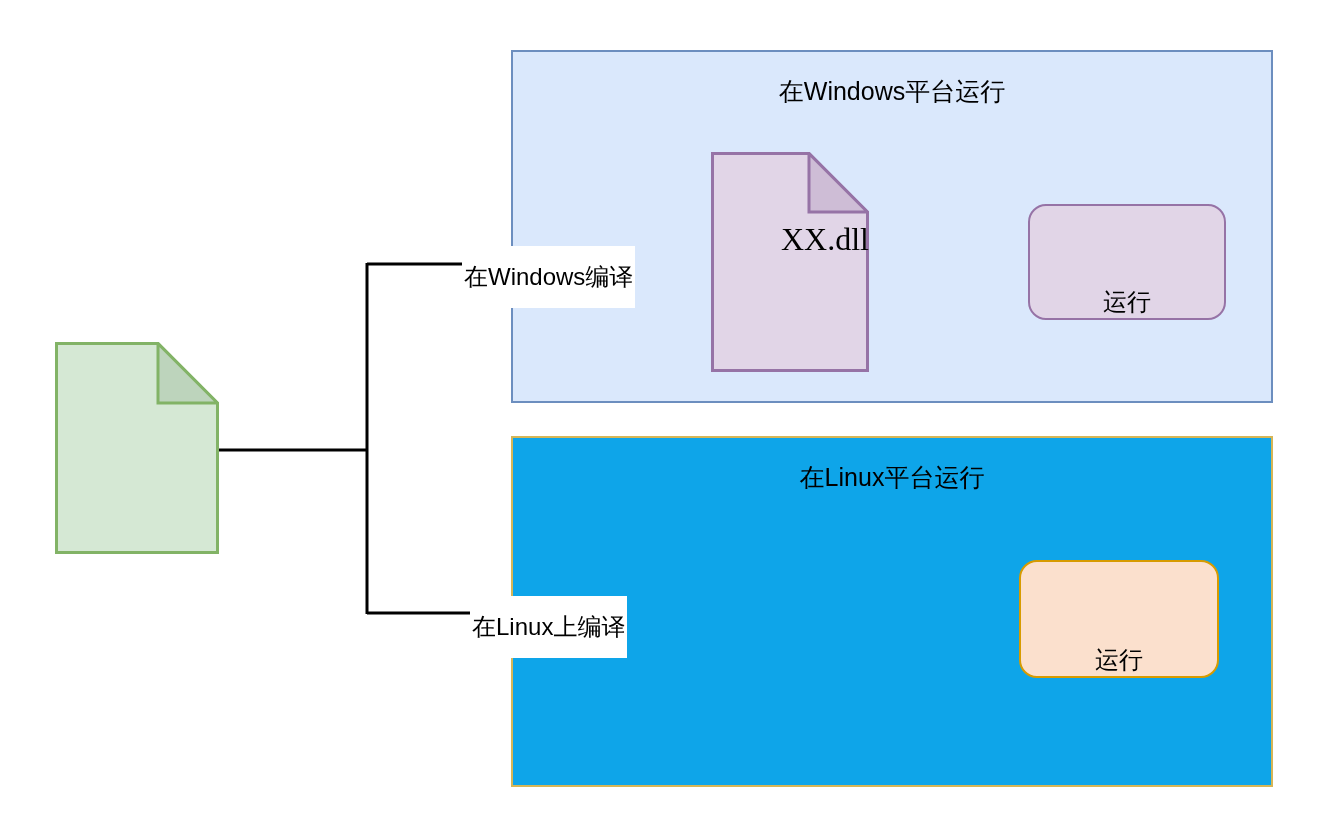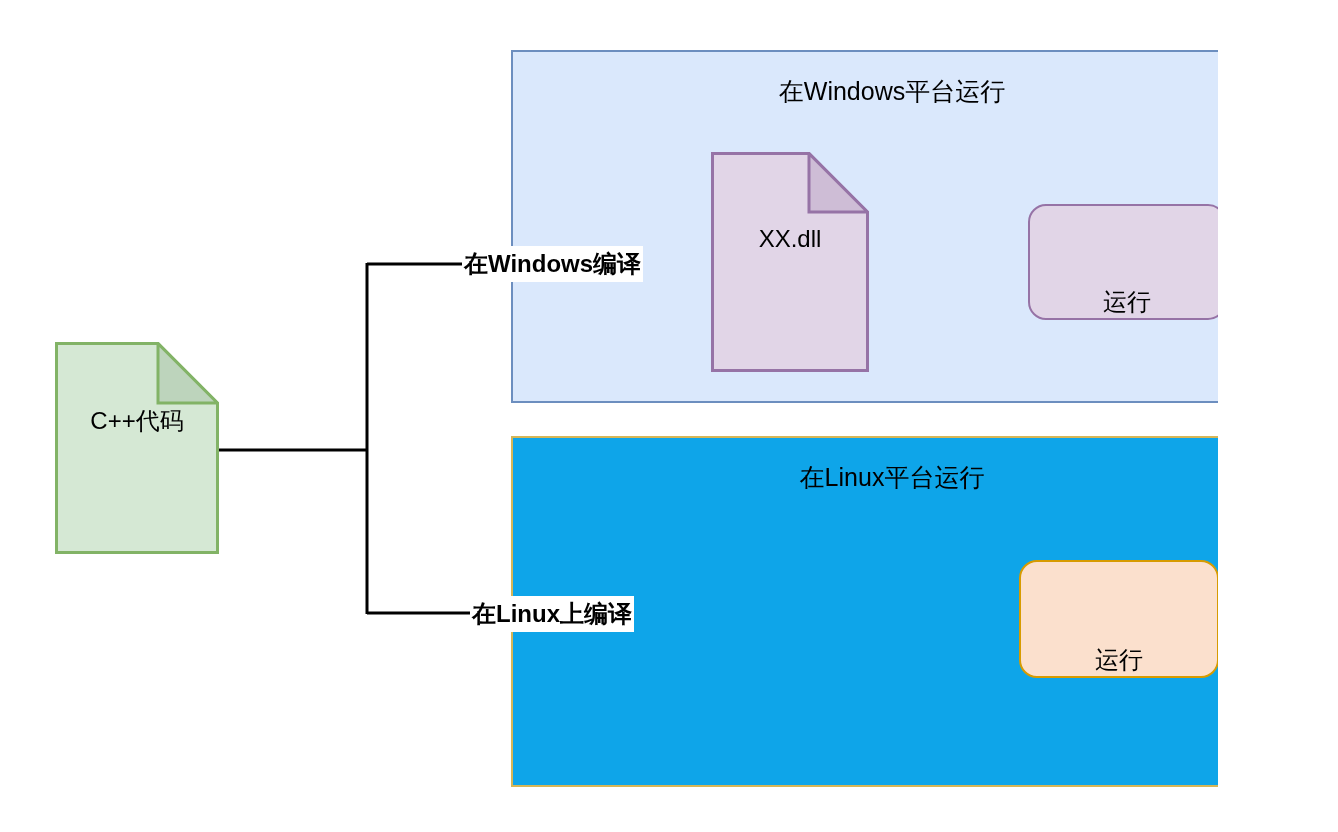--- a/index.html
+++ b/index.html
@@ -6,21 +6,21 @@
   html, body {
     margin: 0;
     padding: 0;
     background: #ffffff;
   }
   body {
     font-family: "Liberation Sans", "DejaVu Sans", sans-serif;
   }
   #diagram-canvas {
     position: relative;
-    width: 1218px;
+    width: 1338px;
     height: 832px;
     background: #ffffff;
     overflow: hidden;
   }
   #edge-layer {
     position: absolute;
     left: 0;
     top: 0;
     width: 1338px;
     height: 832px;
@@ -71,25 +71,26 @@
     position: absolute;
     left: 0;
     top: 0;
     width: 100%;
     height: 100%;
   }
   .doc-label {
     position: absolute;
     left: 0;
     right: 0;
-    text-align: center;
-    font-size: 24px;
+    text-align: right;
+    font-size: 32px;
     line-height: 30px;
     color: #000000;
     white-space: nowrap;
+    font-family: Liberation Serif, serif;
   }
 
   .doc-source {
     left: 55px;
     top: 342px;
     width: 164px;
     height: 212px;
   }
   .doc-source .doc-label {
     top: 64px;
@@ -146,22 +147,21 @@
   }
 
   
   .edge-label {
     position: absolute;
     background: #ffffff;
     font-size: 24px;
     line-height: 28px;
     color: #000000;
     white-space: nowrap;
-    padding: 4px 2px;
-    font-weight: bold;
+    padding: 17px 2px;
   }
   .edge-label-win {
     left: 462px;
     top: 246px;
   }
   .edge-label-linux {
     left: 470px;
     top: 596px;
   }
 </style>
@@ -196,21 +196,20 @@
 
   <div class="platform-panel panel-linux">
     <div class="panel-title">在Linux平台运行</div>
   </div>
 
   <div class="doc-node doc-source">
     <svg class="doc-svg" viewBox="0 0 164 212" preserveAspectRatio="none" xmlns="http://www.w3.org/2000/svg">
       <path d="M1.5,1.5 L103,1.5 L162.5,61 L162.5,210.5 L1.5,210.5 Z" fill="#d5e8d4" stroke="#82b366" stroke-width="3"></path>
       <path d="M103,1.5 L103,61 L162.5,61 Z" fill="#bdd4bc" stroke="#82b366" stroke-width="3"></path>
     </svg>
-    <div class="doc-label" style="top:64px">C++代码</div>
   </div>
 
   <div class="doc-node doc-dll">
     <svg class="doc-svg" viewBox="0 0 158 220" preserveAspectRatio="none" xmlns="http://www.w3.org/2000/svg">
       <path d="M1.5,1.5 L98,1.5 L156.5,60 L156.5,218.5 L1.5,218.5 Z" fill="#e1d5e7" stroke="#9673a6" stroke-width="3"></path>
       <path d="M98,1.5 L98,60 L156.5,60 Z" fill="#cebdd6" stroke="#9673a6" stroke-width="3"></path>
     </svg>
     <div class="doc-label" style="top:72px">XX.dll</div>
   </div>
 

